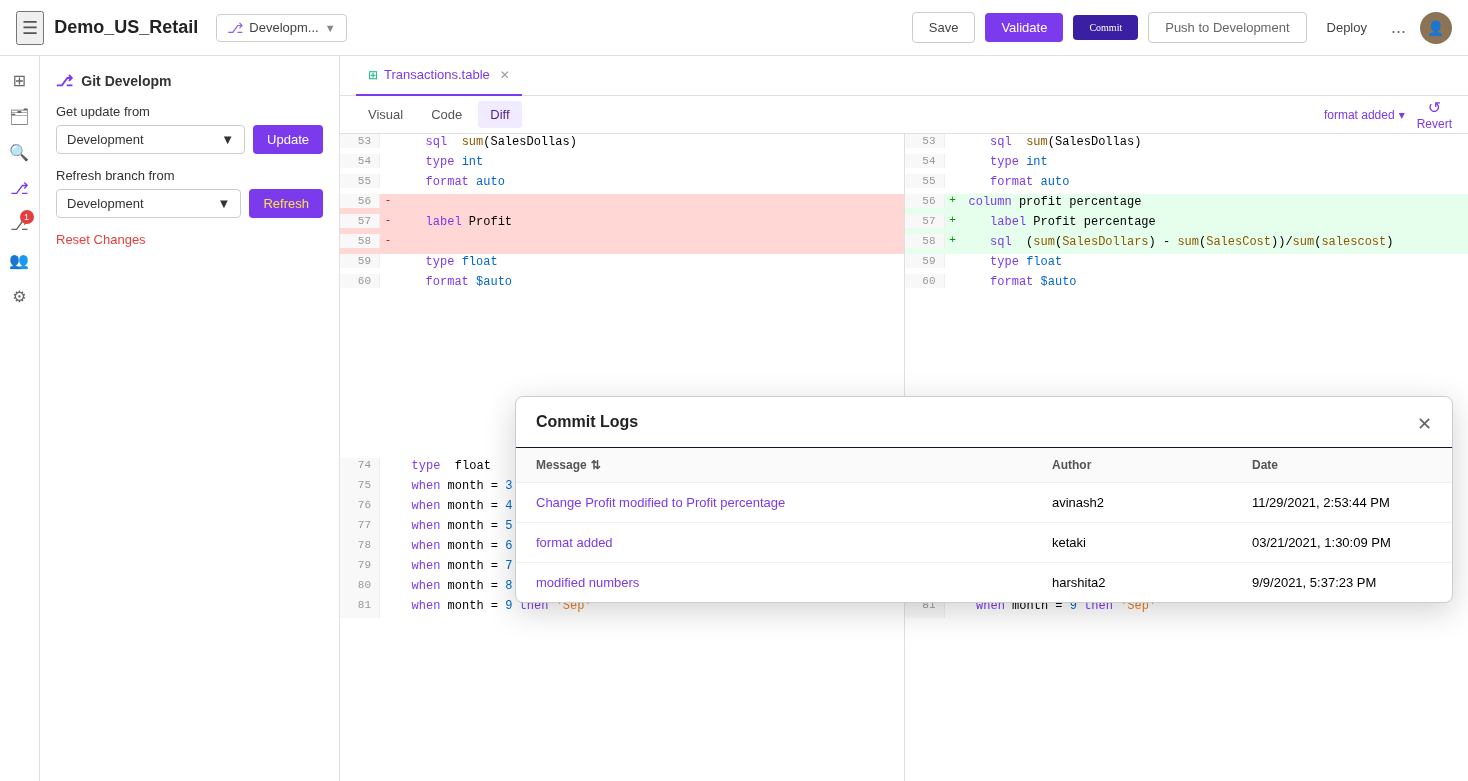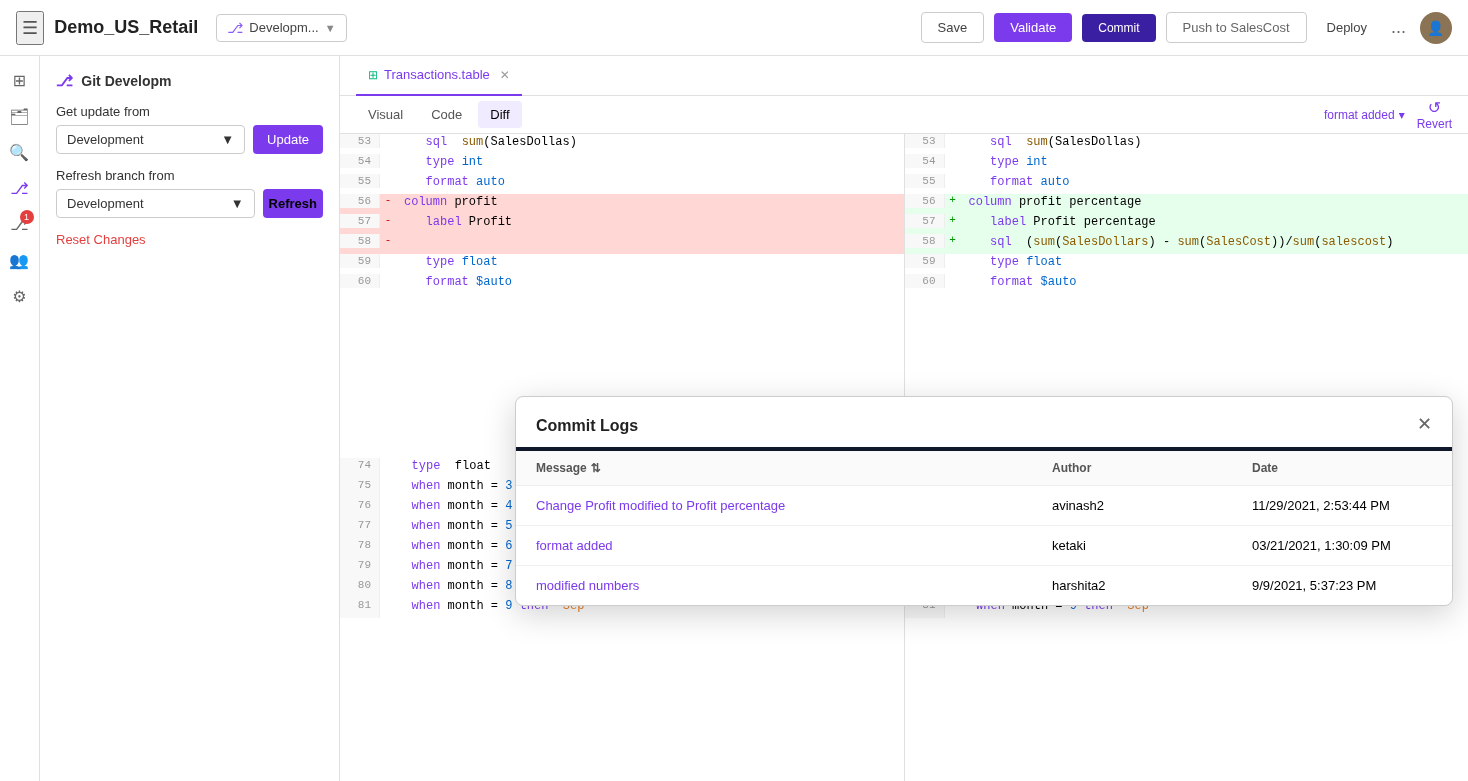--- a/index.html
+++ b/index.html
@@ -24,21 +24,21 @@
     .btn-save {
       background: #fff; border: 1px solid #ccc; border-radius: 4px;
       padding: 7px 16px; cursor: pointer; font-size: 13px; color: #444;
     }
     .btn-validate {
       background: #7c3aed; border: none; border-radius: 4px;
       padding: 7px 16px; cursor: pointer; font-size: 13px; color: #fff; font-weight: 500;
     }
     .btn-commit {
       background: #3b1fa3; border: none; border-radius: 4px;
-      padding: 7px 16px; cursor: pointer; font-size: 12px; color: #fff; font-weight: 500;
+      padding: 7px 16px; cursor: pointer; font-size: 10px; color: #fff; font-weight: 500; font-family: Liberation Serif, serif;
     }
     .btn-push {
       background: #fff; border: 1px solid #ccc; border-radius: 4px;
       padding: 7px 16px; cursor: pointer; font-size: 13px; color: #666;
     }
     .btn-deploy {
       background: #fff; border: none;
       padding: 7px 10px; cursor: pointer; font-size: 13px; color: #444;
     }
     .btn-more { background: none; border: none; cursor: pointer; font-size: 18px; color: #666; padding: 0 4px; }
@@ -88,21 +88,21 @@
       padding: 6px 10px; font-size: 13px; color: #333;
       background: #fff; cursor: pointer; display: flex; align-items: center; justify-content: space-between;
     }
     .btn-update {
       background: #7c3aed; border: none; border-radius: 4px;
       padding: 7px 14px; cursor: pointer; font-size: 13px; color: #fff; font-weight: 500;
       white-space: nowrap;
     }
     .btn-refresh {
       background: #7c3aed; border: none; border-radius: 4px;
-      padding: 7px 6px; cursor: pointer; font-size: 13px; color: #000000; font-weight: 700;
+      padding: 7px 14px; cursor: pointer; font-size: 13px; color: #fde047; font-weight: 400;
       white-space: nowrap;
     }
     .reset-changes { color: #e53e3e; font-size: 13px; cursor: pointer; font-weight: 500; }
 
     
     .content-area { flex: 1; display: flex; flex-direction: column; overflow: hidden; }
 
     
     .tab-bar {
       display: flex; align-items: center; background: #fff;
@@ -121,21 +121,21 @@
     
     .view-tabs {
       display: flex; align-items: center; background: #fff;
       border-bottom: 1px solid #e0e0e0; padding: 0 16px;
       height: 38px; gap: 4px;
     }
     .view-tab {
       padding: 6px 12px; font-size: 13px; color: #555;
       cursor: pointer; border-radius: 4px;
     }
-    .view-tab.active { background: #f0ebff; color: #000000; font-weight: 500; }
+    .view-tab.active { background: #f0ebff; color: #4c1d95; font-weight: 500; }
 
     .view-tab-spacer { flex: 1; }
     .format-added-link { color: #7c3aed; font-size: 12px; cursor: pointer; display: flex; align-items: center; gap: 4px; }
     .revert-btn {
       display: flex; flex-direction: column; align-items: center;
       color: #7c3aed; font-size: 12px; cursor: pointer; margin-left: 8px;
     }
     .revert-icon { font-size: 16px; }
 
     
@@ -156,22 +156,22 @@
     .kw { color: #7c3aed; }
     .kw2 { color: #0066cc; }
     .fn { color: #8b5a00; }
     .commit-logs-modal {
       position: absolute; top: 340px; left: 175px; right: 15px;
       background: #fff; border: 1px solid #ccc; border-radius: 8px;
       box-shadow: 0 8px 32px rgba(0,0,0,0.18);
       pointer-events: all; overflow: hidden;
     }
     .modal-header {
-      display: flex; align-items: flex-end; justify-content: space-between;
-      padding: 16px 20px 12px; border-bottom: 4px solid #0f172a;
+      display: flex; align-items: flex-start; justify-content: space-between;
+      padding: 16px 20px 12px; border-bottom: 1px solid #0f172a;
     }
     .modal-title { font-size: 16px; font-weight: 600; color: #222; }
     .modal-close { background: none; border: none; cursor: pointer; font-size: 18px; color: #666; }
 
     .commit-table { width: 100%; border-collapse: collapse; }
     .commit-table th {
       text-align: left; padding: 10px 20px; font-size: 12px; font-weight: 600;
       color: #555; border-bottom: 1px solid #eee; background: #fafafa;
     }
     .commit-table td { padding: 12px 20px; font-size: 13px; border-bottom: 1px solid #f0f0f0; }
@@ -195,21 +195,21 @@
   <span class="topbar-title">Demo_US_Retail</span>
   <div class="branch-selector">
     <span class="branch-icon">⎇</span>
     <span>Developm...</span>
     <span style="font-size:11px;color:#888;">▼</span>
   </div>
   <div class="spacer"></div>
   <button class="btn-save">Save</button>
   <button class="btn-validate">Validate</button>
   <button class="btn-commit">Commit</button>
-  <button class="btn-push">Push to SalesCost</button>
+  <button class="btn-push">Push to Development</button>
   <button class="btn-deploy">Deploy</button>
   <button class="btn-more">...</button>
   <div class="avatar">👤</div>
 </div>
 
 <div class="main-layout">
 
   <div class="sidebar-icons">
     <div class="sidebar-icon-btn" title="Home">⊞</div>
     <div class="sidebar-icon-btn" title="Explore">🗂</div>
@@ -292,21 +292,20 @@
             <span class="diff-line-content">   <span class="kw">type</span> <span class="kw2">int</span></span>
           </div>
           <div class="diff-line">
             <span class="diff-line-num">55</span>
             <span class="diff-marker"></span>
             <span class="diff-line-content">   <span class="kw">format</span> <span class="kw2">auto</span></span>
           </div>
           <div class="diff-line removed">
             <span class="diff-line-num">56</span>
             <span class="diff-marker">-</span>
-            <span class="diff-line-content"><span class="kw">column</span> profit</span>
           </div>
           <div class="diff-line removed">
             <span class="diff-line-num">57</span>
             <span class="diff-marker">-</span>
             <span class="diff-line-content">   <span class="kw">label</span> Profit</span>
           </div>
           <div class="diff-line removed">
             <span class="diff-line-num">58</span>
             <span class="diff-marker">-</span>
           </div>

